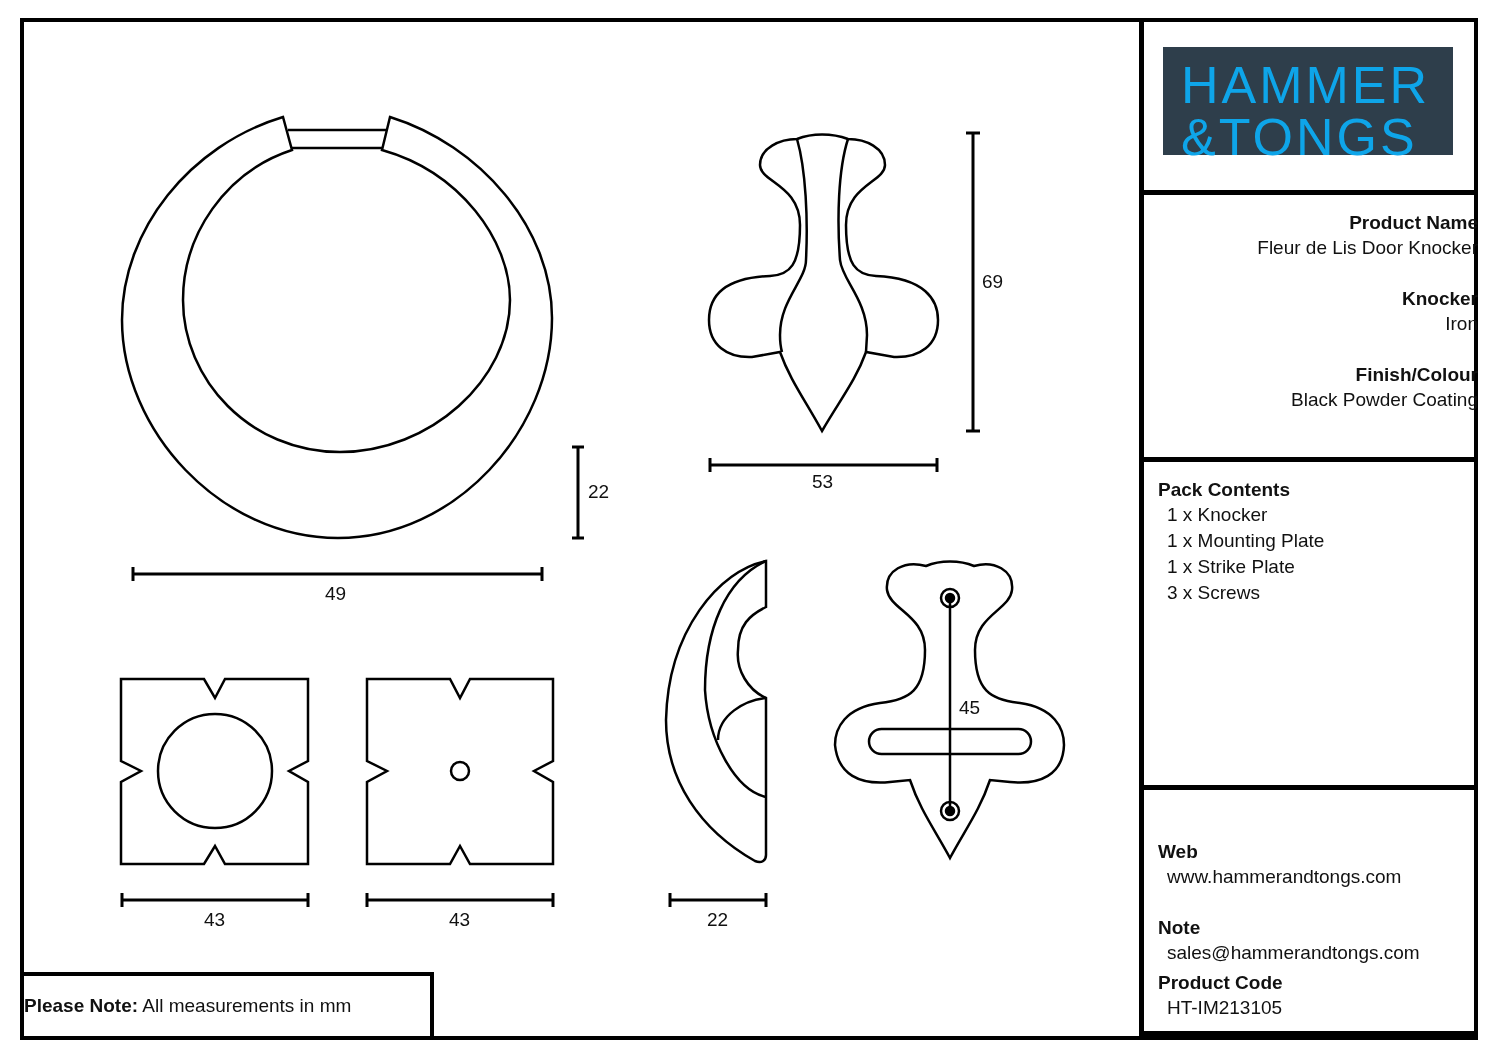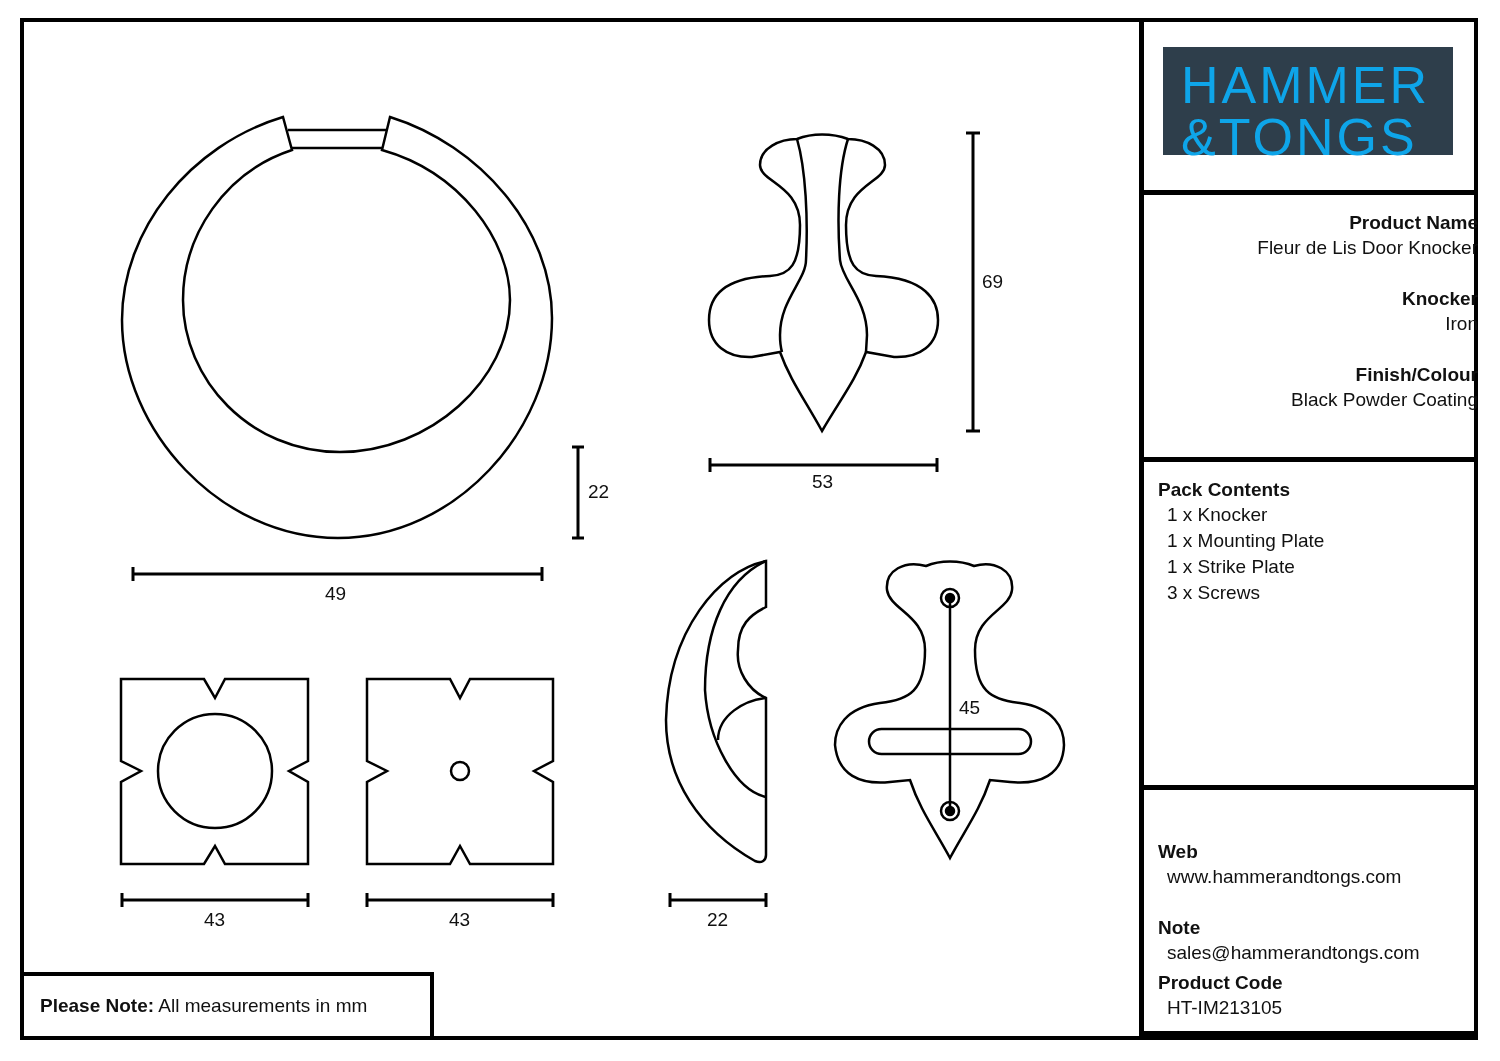--- a/index.html
+++ b/index.html
@@ -8,21 +8,21 @@
   .drawing{position:absolute;left:0;top:0;}
   .divider-v{position:absolute;left:1139px;top:18px;width:5px;height:1022px;background:#000;}
   .panel{position:absolute;left:1144px;width:334px;box-sizing:border-box;border-bottom:5px solid #000;}
   .logo-box{position:absolute;left:1163px;top:47px;width:290px;height:108px;background:#2e3e4b;color:#0ea5e9;}
   .logo-l1{position:absolute;left:18px;top:8px;font-size:52px;letter-spacing:3px;font-family:"Liberation Sans",sans-serif;}
   .logo-l2{position:absolute;left:18px;top:60px;font-size:52px;letter-spacing:3px;font-family:"Liberation Sans",sans-serif;}
   .info{padding:16px 0 0 14px;}
   .lbl{font-weight:bold;font-size:19px;line-height:24px;}
   .val{font-size:19px;line-height:26px;margin-left:9px;}
   .gap{height:26px;}
-  .note{position:absolute;left:20px;top:972px;width:414px;height:68px;border:4px solid #000;box-sizing:border-box;border-left:4px solid #000;font-size:19px;line-height:60px;padding-left:16px;}
+  .note{position:absolute;left:20px;top:972px;width:414px;height:68px;border:4px solid #000;box-sizing:border-box;border-left:4px solid #000;font-size:19px;line-height:60px;}
   .note b{font-weight:bold;}
   .dim{position:absolute;font-size:19px;}
 </style>
 </head>
 <body>
 
 <div class="frame"></div>
 
 <svg class="drawing" width="1500" height="1061" fill="none" stroke="#000" stroke-width="2.5">
 

